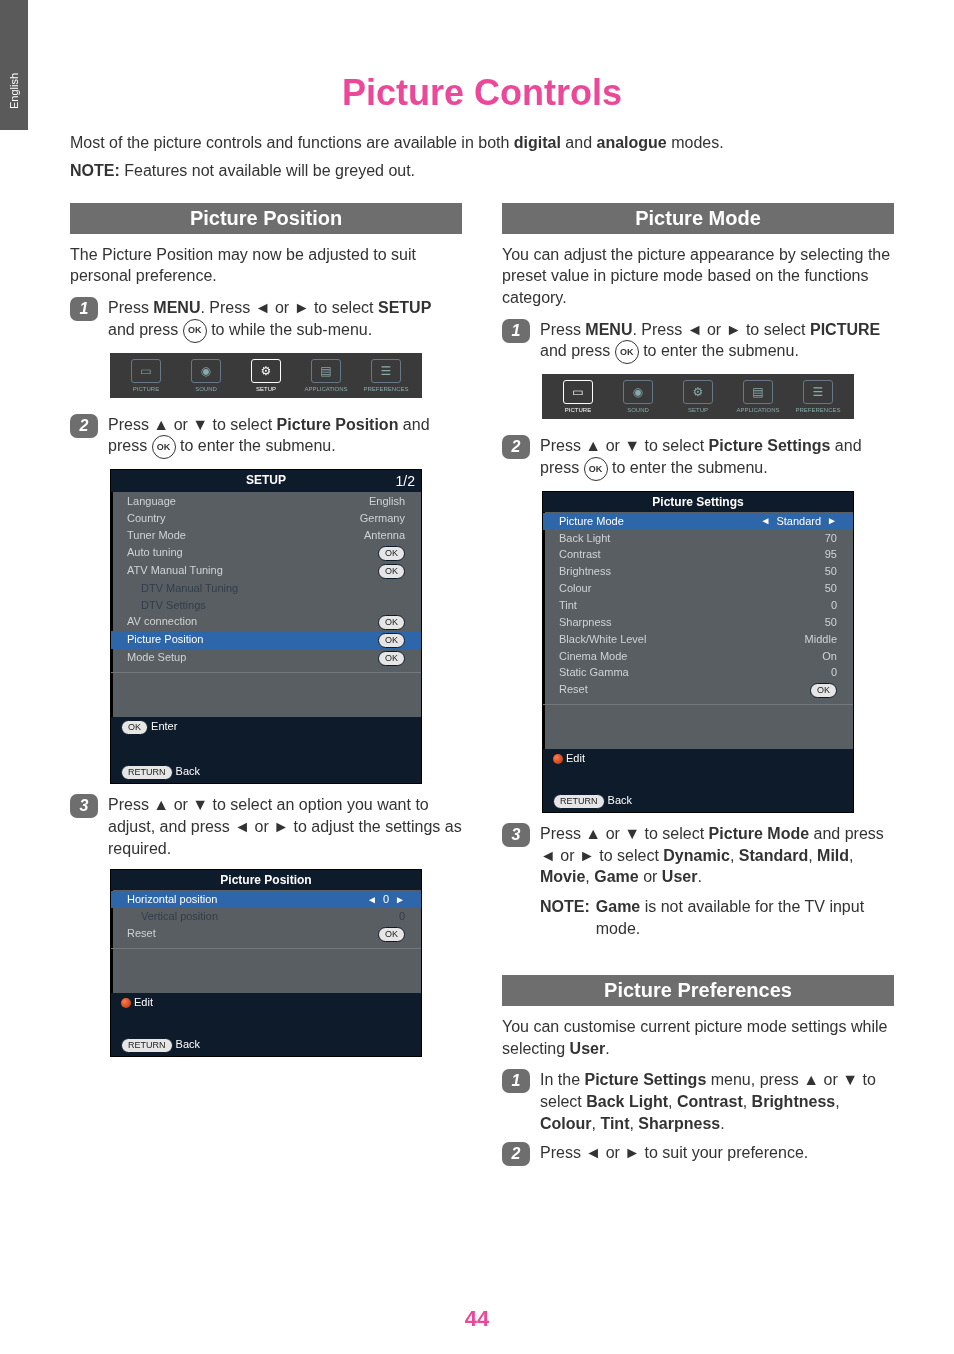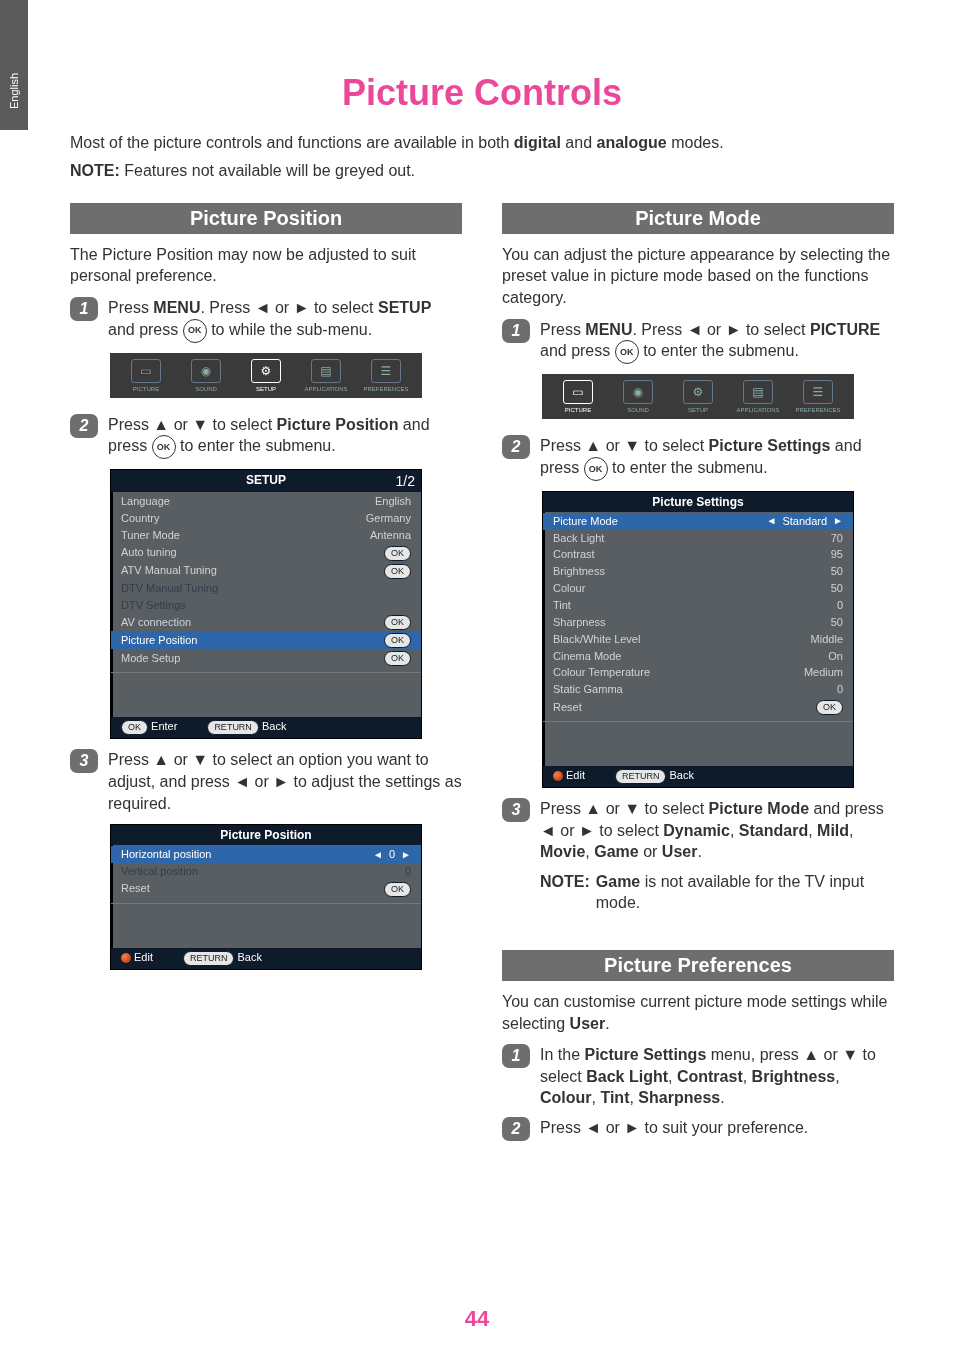--- a/index.html
+++ b/index.html
@@ -91,29 +91,29 @@
     border: 1px solid #000; background: #595e62; color: #cfd3d6; font-size: 11px;
     box-shadow: 2px 2px 0 #000 inset;
   }
   .ui-panel .hdr {
     background: #0e1b2a; color: #fff; text-align: center; font-weight: bold;
     padding: 3px 6px; font-size: 12px; display:flex; justify-content:space-between;
   }
   .ui-panel .hdr .pg { font-weight: normal; font-size: 14px; }
   .ui-panel .rows { padding: 1px 0; }
   .ui-panel .row {
-    display: flex; justify-content: space-between; align-items: center;
-    padding: 1px 10px; line-height: 1.35;
+    display: flex; justify-content: space-between; 
+    padding: 1px 16px; line-height: 1.35;
   }
   .ui-panel .row.sel { background: #2e66aa; color: #fff; }
-  .ui-panel .row.dim { color: #1f2f3f; opacity: .7; }
+  .ui-panel .row.dim { color: #1f2f3f; opacity: .7; margin-left: 14px; }
   .ui-panel .spacer { height: 40px; border-top:1px solid #777; margin:4px 0; }
   .ui-panel .foot {
     background: #0e1b2a; color: #fff; padding: 3px 10px; font-size: 11px;
-    display: flex; gap: 30px;
+    display: flex; gap: 30px; flex-direction: column;
   }
   .pill {
     display: inline-block; background: #e6e6e6; color: #222;
     border-radius: 8px; padding: 0 6px; font-size: 9px; line-height: 13px;
     border: 1px solid #0e1b2a;
   }
   .dot {
     display:inline-block; width:10px; height:10px; border-radius:50%;
     background: radial-gradient(circle at 35% 35%, #ff7b4a, #b03000);
     vertical-align: middle; margin-right:3px;
@@ -329,24 +329,20 @@
             </div>
             <div class="row">
               <span>Black/White Level</span>
               <span>Middle</span>
             </div>
             <div class="row">
               <span>Cinema Mode</span>
               <span>On</span>
             </div>
             <div class="row">
-              <span>Colour Temperature</span>
-              <span>Medium</span>
-            </div>
-            <div class="row">
               <span>Static Gamma</span>
               <span>0</span>
             </div>
             <div class="row">
               <span>Reset</span>
               <span><span class="pill">OK</span></span>
             </div>
           </div>
         <div class="spacer"></div>
         <div class="foot">

